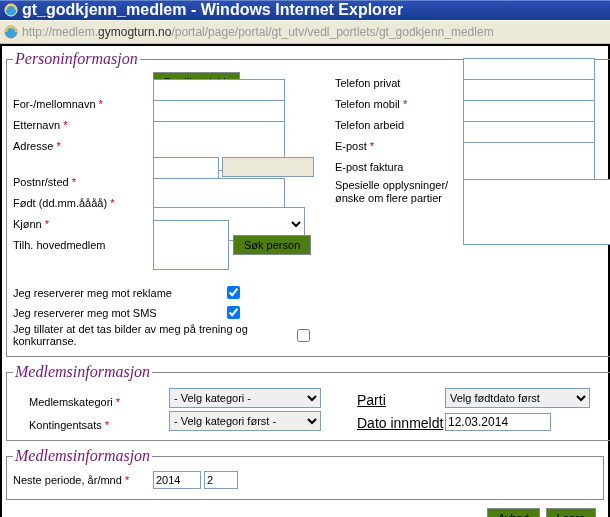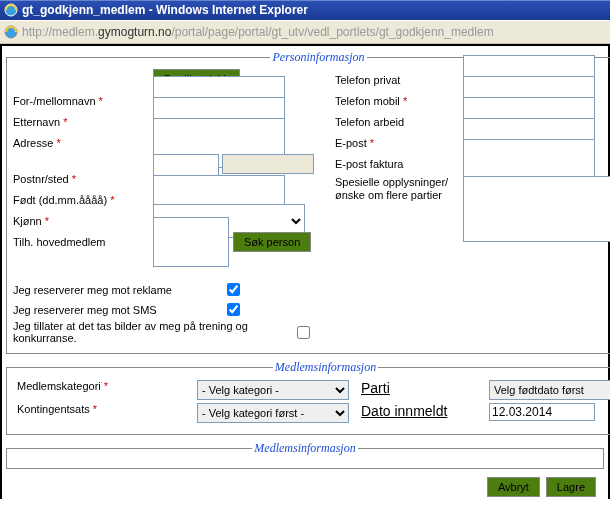--- a/index.html
+++ b/index.html
@@ -14,21 +14,21 @@
     overflow: hidden;
   }
   .titlebar {
     height: 20px;
     background: linear-gradient(to bottom, #2a51b5 0%, #1b3a94 100%);
     color: #fff;
     display: flex;
     align-items: center;
     padding: 0 4px;
     font-weight: bold;
-    font-size: 12px;
+    font-size: 16px;
     box-shadow: inset 0 1px 0 rgba(255,255,255,0.3);
   }
   .titlebar .ie-icon {
     width: 14px; height: 14px;
     margin-right: 4px;
     display: inline-flex;
     align-items: center;
     justify-content: center;
   }
   .addrbar {
@@ -61,24 +61,23 @@
     padding: 2px;
   }
   fieldset.section {
     border: 1px solid #888;
     margin: 2px 2px 6px 2px;
     padding: 4px 6px 8px 6px;
   }
   fieldset.section > legend {
     font-family: Georgia, "Times New Roman", serif;
     font-style: italic;
-    font-size: 12px;
-    color: #1d4ed8;
+    font-size: 16px;
+    color: #701a75;
     padding: 0 2px;
-    text-align: center;
   }
 
   .cols {
     display: flex;
     gap: 4px;
   }
   .col-left  { flex: 0 0 310px; }
   .col-right { flex: 1 1 auto; }
 
   .row {
@@ -154,24 +153,23 @@
   input[type=checkbox] {
     width: 13px; height: 13px;
   }
 
   
   .mcols { display: flex; gap: 4px; }
   .mcolL { flex: 0 0 310px; }
   .mcolR { flex: 1 1 auto; }
   .mrow {
     display: flex;
-    align-items: flex-start;
-    margin: 1px 4px;
+    align-items: flex-end;
+    margin: 1px 16px;
     height: 22px;
-    gap: 40px;
   }
   .mlbl { width: 140px; font-size: 11px; }
   .mlblR { width: 88px; font-size: 14px; text-decoration: underline; }
   select.mse { width: 152px; height: 20px; font-size:11px; border:1px solid #7f9db9; }
   input.mtxt { width: 100px; height:16px; font-size:12px; border:1px solid #7f9db9; padding:0 2px; }
 
   
   .frow { display:flex; align-items:center; height:22px; }
   .flbl { width:140px; font-size:11px; }
   input.ftxt { width:42px; height:16px; font-size:11px; border:1px solid #7f9db9; padding:0 2px; margin-right:3px; }
@@ -325,19 +323,24 @@
         <div class="mrow">
           <span class="mlblR">Dato innmeldt</span>
           <input class="mtxt" type="text" value="12.03.2014" style="">
         </div>
       </div>
     </div>
   </fieldset>
 
   <fieldset class="section">
     <legend>Medlemsinformasjon</legend>
+    <div class="frow">
+      <span class="flbl"><span>Neste periode, år/mnd</span> <span class="req">*</span></span>
+      <input class="ftxt" type="text" value="2014" style="">
+      <input class="ftxt" style="width: 28px;" type="text" value="2">
+    </div>
   </fieldset>
 
   <div class="bottombar">
     <button class="btn">Avbryt</button>
     <button class="btn">Lagre</button>
   </div>
 </div>
 
 </body></html>

